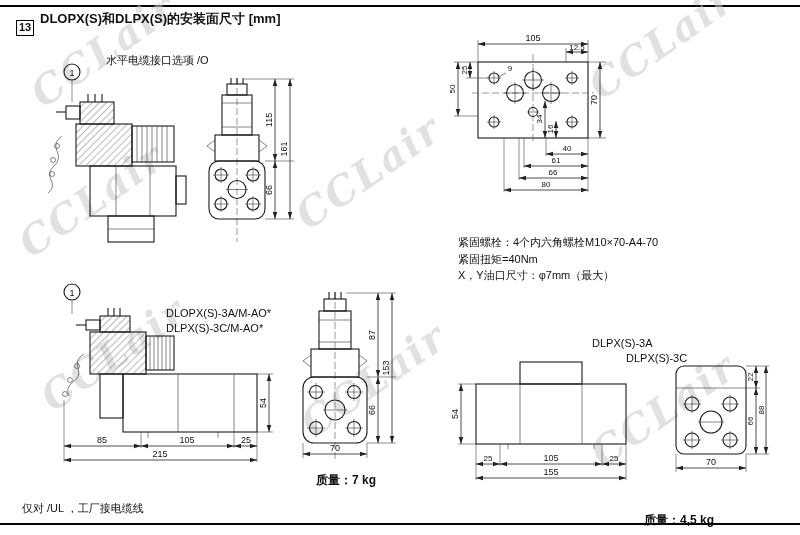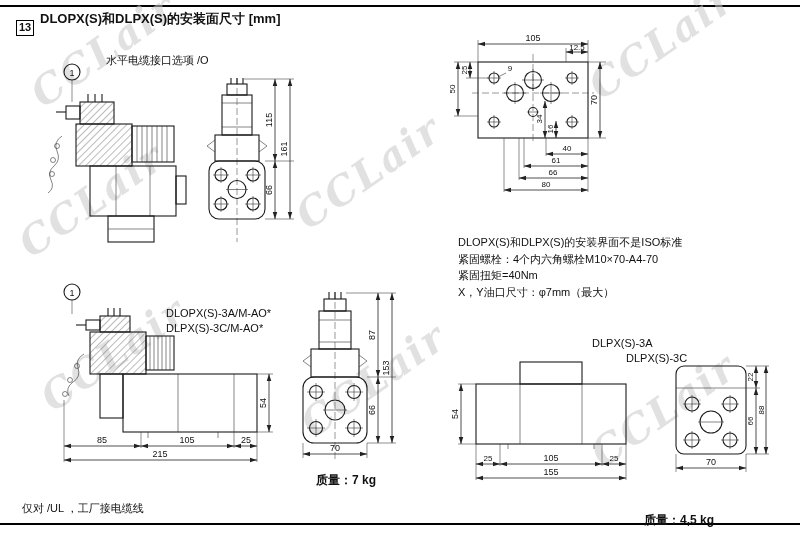--- a/index.html
+++ b/index.html
@@ -44,21 +44,20 @@
 <div class="lbl" style="left:106px;top:53px">水平电缆接口选项 /O</div>
 <div class="lbl" style="left:166px;top:306px">DLOPX(S)-3A/M-AO*</div>
 <div class="lbl" style="left:166px;top:321px">DLPX(S)-3C/M-AO*</div>
 <div class="lbl" style="left:592px;top:336px">DLPX(S)-3A</div>
 <div class="lbl" style="left:626px;top:351px">DLPX(S)-3C</div>
 <div class="lbl-b" style="left:316px;top:472px">质量：7 kg</div>
 <div class="lbl-b" style="left:644px;top:512px">质量：4,5 kg</div>
 <div class="lbl" style="left:22px;top:501px;font-size:11px">仅对 /UL ，工厂接电缆线</div>
 
 <div class="specs">
-  <div>DLOPX(S)和DLPX(S)的安装界面不是ISO标准</div>
   <div>紧固螺栓：4个内六角螺栓M10×70-A4-70</div>
   <div>紧固扭矩=40Nm</div>
   <div>X，Y油口尺寸：φ7mm（最大）</div>
 </div>
 
 <svg style="left:32px;top:56px" width="180" height="220" viewBox="0 0 180 220">
   <defs>
     <marker id="arr" viewBox="0 0 10 10" refX="10" refY="5" markerWidth="7" markerHeight="7" orient="auto-start-reverse" markerUnits="userSpaceOnUse">
       <path d="M10,5 L0,1.8 L0,8.2 z" fill="#222"></path>
     </marker>

